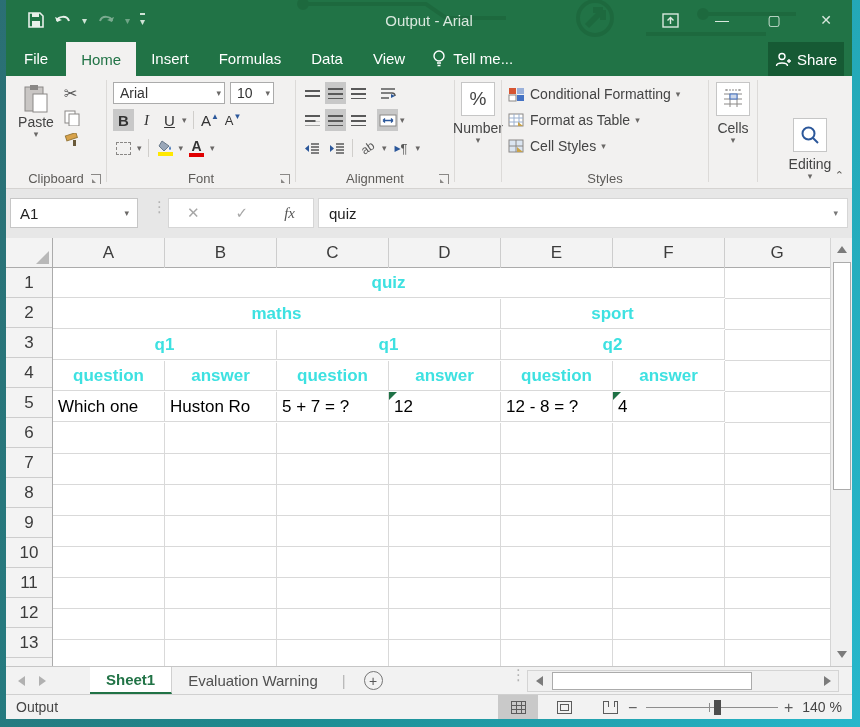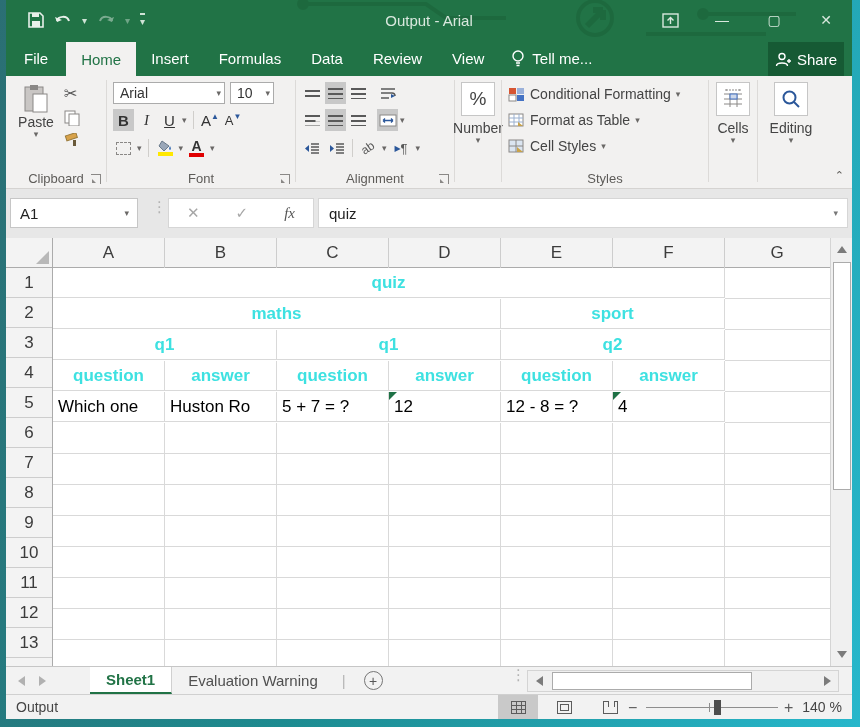--- a/index.html
+++ b/index.html
@@ -160,21 +160,20 @@
       <div class="wbtn">✕</div>
     </div>
   </div>
 
   <div class="tabbar">
     <div class="rtab" style="padding:0 18px;">File</div>
     <div class="rtab active">Home</div>
     <div class="rtab">Insert</div>
     <div class="rtab">Formulas</div>
     <div class="rtab">Data</div>
-    <div class="rtab">Review</div>
     <div class="rtab">View</div>
     <div class="tellme">
       <svg width="14" height="17" viewBox="0 0 14 17">
         <circle cx="7" cy="6" r="5" fill="none" stroke="#fff" stroke-width="1.4"></circle>
         <path d="M5 13 h4 M5.5 15.5 h3" stroke="#fff" stroke-width="1.4"></path>
       </svg>
       <span>Tell me...</span>
     </div>
     <div class="share-btn">
       <svg width="16" height="15" viewBox="0 0 16 15">
@@ -374,21 +373,21 @@
             <rect x="8" y="5" width="7" height="5" fill="#cdd8ea" stroke="#4472c4"></rect>
             <path d="M4 1 h14 M4 0 v2 M18 0 v2" stroke="#8a8886" stroke-dasharray="2 1" fill="none"></path>
           </svg>
         </div>
         <span style="margin-top:4px;text-align:right;">Cells</span>
         <span class="caret-g">▾</span>
       </div>
     </div>
     <div class="gdiv" style="left:751px;"></div>
 
-    <div class="group" style="left:761px;width:50px;">
+    <div class="group" style="left:780px;width:50px;margin-top:36px;">
       <div class="bigbtn" style="position:absolute;left:2px;top:6px;width:44px;">
         <div style="width:34px;height:34px;background:#fff;border:1px solid #c6c6c6;display:flex;align-items:center;justify-content:center;">
           <svg width="20" height="20" viewBox="0 0 20 20">
             <circle cx="8.5" cy="8.5" r="6" fill="none" stroke="#2b579a" stroke-width="2"></circle>
             <path d="M13 13 L18 18" stroke="#2b579a" stroke-width="2"></path>
           </svg>
         </div>
         <span style="margin-top:4px;">Editing</span>
         <span class="caret-g">▾</span>
       </div>

